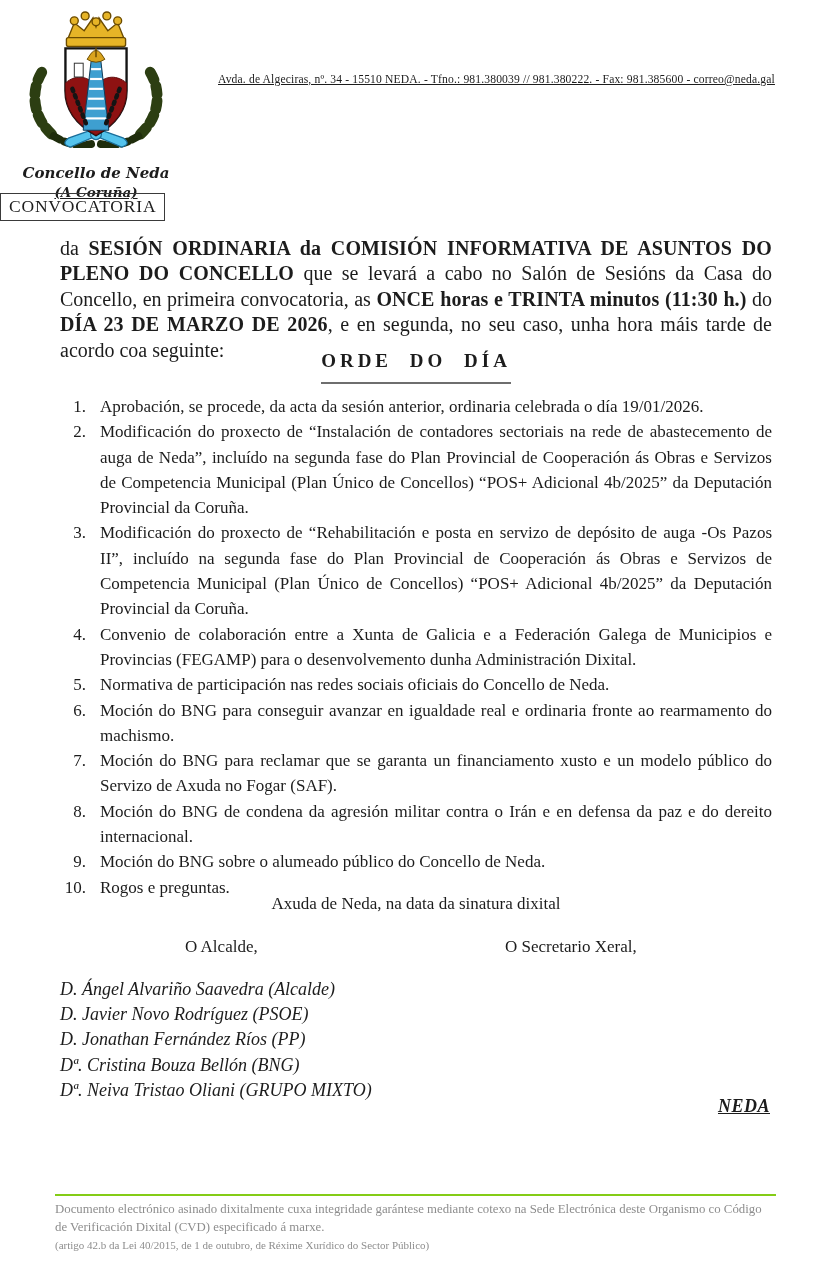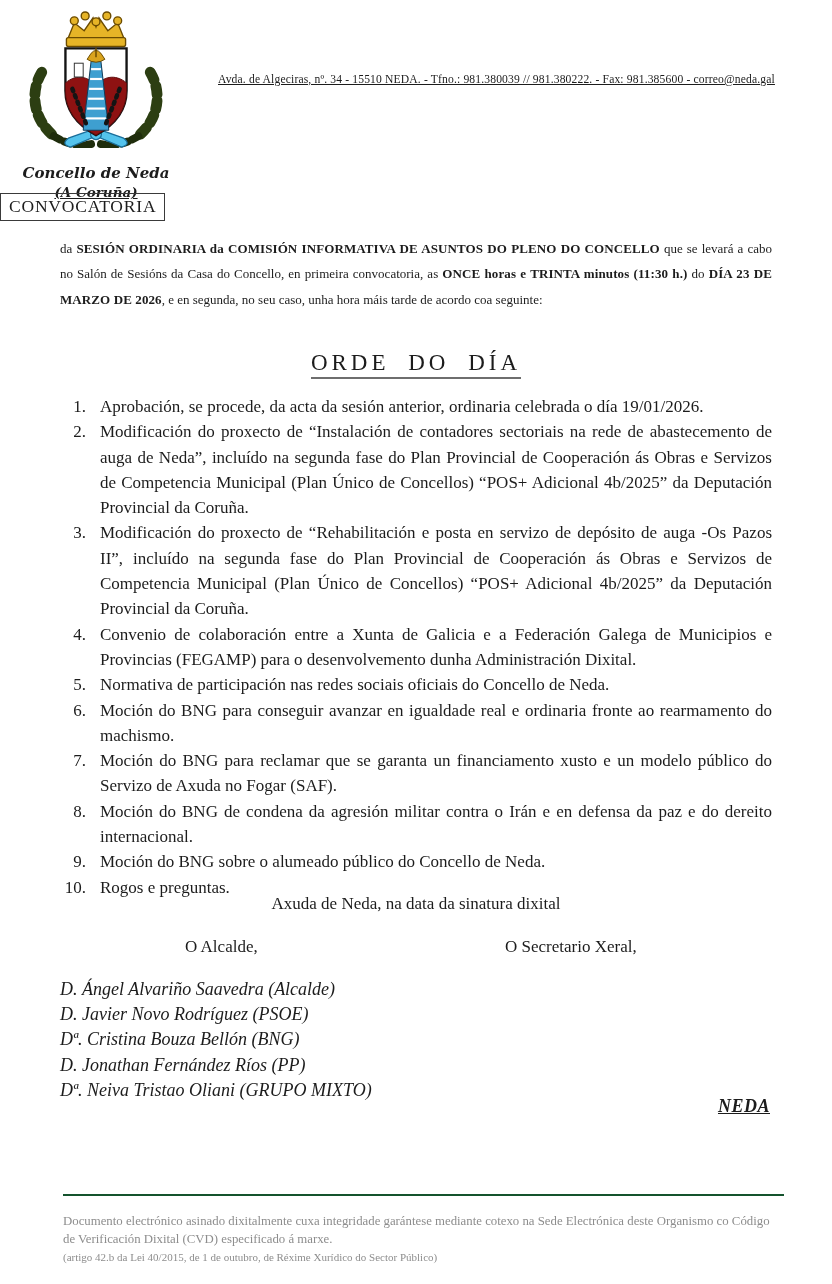--- a/index.html
+++ b/index.html
@@ -39,32 +39,32 @@
     display: inline-block;
     border: 1.5px solid #3a3a3a;
     padding: 2px 8px 3px 8px;
     font-size: 17.5px;
     letter-spacing: 0.8px;
   }
 
   
   .intro {
     position: absolute; top: 236px; left: 60px; width: 712px;
-    font-size: 13px; line-height: 25.4px; text-align: justify;
+    font-size: 20px; line-height: 25.4px; text-align: justify;
   }
   .intro b { letter-spacing: 0.1px; }
 
   
   .agenda-heading-wrap { position: absolute; top: 350px; left: 0; right: 0; text-align: center; }
   .agenda-heading {
     display: inline-block;
-    font-size: 23px; font-weight: normal;
+    font-size: 19px; font-weight: bold;
     letter-spacing: 4px; word-spacing: 9px;
     border-bottom: 2.5px solid #6e6e6e;
-    padding-bottom: 1px;
+    padding-bottom: 10px;
   }
   .agenda-list { position: absolute; top: 394px; left: 60px; width: 712px; font-size: 17px; line-height: 25.3px; }
   .agenda-item { display: flex; }
   .agenda-item .num { flex: none; width: 26px; text-align: right; margin-right: 14px; }
   .agenda-item .txt { flex: 1; text-align: justify; }
 
   
   .place-line { position: absolute; top: 894px; left: 0; right: 0; text-align: center; font-size: 17px; }
   .sig-titles { position: absolute; top: 937px; left: 0; right: 0; height: 26px; font-size: 17px; }
   .sig-left   { position: absolute; left: 185px; }
@@ -75,24 +75,23 @@
   }
   .neda-mark {
     position: absolute; top: 1096px; right: 62px;
     font-size: 18px; font-weight: bold; font-style: italic;
     text-decoration: underline; letter-spacing: 0.5px;
   }
 
   
   .doc-footer {
     position: absolute; top: 1194px; left: 55px; width: 721px;
-    border-top: 2px solid #14532d;
-    padding-top: 16px;
+    border-top: 2px solid #84cc16;
+    padding-top: 4px;
     color: #8d8d8d;
-    margin-left: 8px;
   }
   .footer-body  { font-size: 12.8px; line-height: 18.4px; }
   .footer-legal { font-size: 11px;  line-height: 15px; margin-top: 1px; }
 </style>
 </head>
 <body>
 
 <div class="page">
 
   <div class="crest-block">
@@ -203,22 +202,22 @@
   <div class="place-line">Axuda de Neda, na data da sinatura dixital</div>
 
   <div class="sig-titles">
     <span class="sig-left">O Alcalde,</span>
     <span class="sig-right">O Secretario Xeral,</span>
   </div>
 
   <div class="members">
     <div class="member">D. Ángel Alvariño Saavedra (Alcalde)</div>
     <div class="member">D. Javier Novo Rodríguez (PSOE)</div>
+    <div class="member">D. Jonathan Fernández Ríos (PP)</div>
     <div class="member">Dª. Cristina Bouza Bellón (BNG)</div>
-    <div class="member">D. Jonathan Fernández Ríos (PP)</div>
     <div class="member">Dª. Neiva Tristao Oliani (GRUPO MIXTO)</div>
   </div>
 
   <div class="neda-mark">NEDA</div>
 
   <div class="doc-footer">
     <div class="footer-body">Documento electrónico asinado dixitalmente cuxa integridade garántese mediante cotexo na Sede Electrónica deste Organismo co Código de Verificación Dixital (CVD) especificado á marxe.</div>
     <div class="footer-legal">(artigo 42.b da Lei 40/2015, de 1 de outubro, de Réxime Xurídico do Sector Público)</div>
   </div>
 

